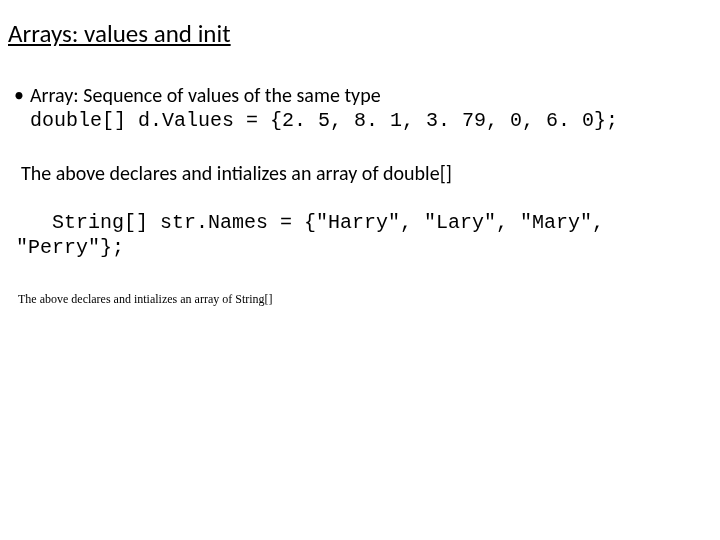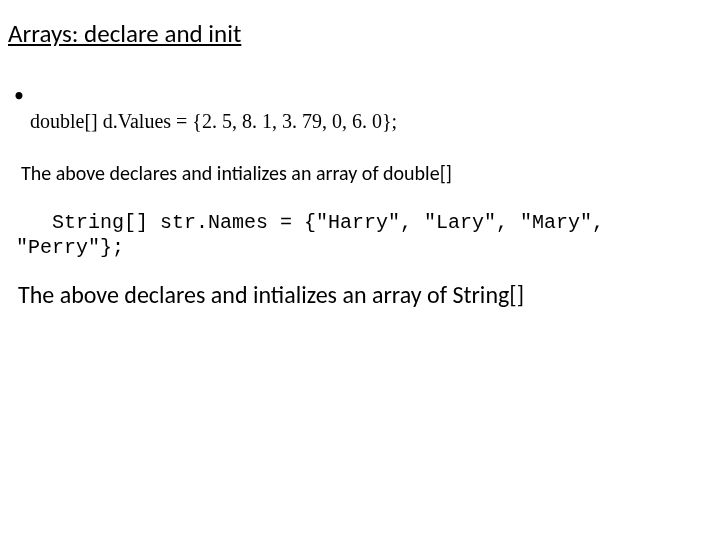--- a/index.html
+++ b/index.html
@@ -29,21 +29,21 @@
     width: 16px;
     flex: 0 0 16px;
     font-size: 20px;
     line-height: 1.2;
   }
   .bullet-text {
     font-size: 20px;
     line-height: 1.2;
   }
   .code {
-    font-family: Liberation Serif, serif;
+    font-family: Liberation Mono, monospace;
     font-size: 20px;
     margin-left: 20px;
     margin-top: 2px;
     white-space: pre;
     line-height: 1.2;
   }
   .para {
     font-size: 20px;
     margin-top: 28px;
     margin-left: 11px;
@@ -52,33 +52,35 @@
   .code2 {
     font-family: "Courier New", Courier, monospace;
     font-size: 20px;
     margin-top: 24px;
     margin-left: 6px;
     line-height: 1.25;
   }
   .line1 { padding-left: 36px; }
   .line2 { padding-left: 0px; }
   .para2 {
-    font-size: 24px;
-    margin-top: 20px;
+    font-size: 12px;
+    margin-top: 32px;
     margin-left: 8px;
     line-height: 1.25;
+    font-family: Liberation Serif, serif;
   }
 </style>
 </head>
 <body>
 
-<div class="title">Arrays: declare and init</div>
+<div class="title">Arrays: values and init</div>
 
 <div class="bullet-row">
   <div class="bullet">•</div>
+  <div class="bullet-text">Array: Sequence of values of the same type</div>
 </div>
 
 <div class="code">double[] d.Values = {2. 5, 8. 1, 3. 79, 0, 6. 0};</div>
 
 <div class="para">The above declares and intializes an array of double[]</div>
 
 <div class="code2">
   <div class="line1">String[] str.Names = {"Harry", "Lary", "Mary",</div>
   <div class="line2">"Perry"};</div>
 </div>

